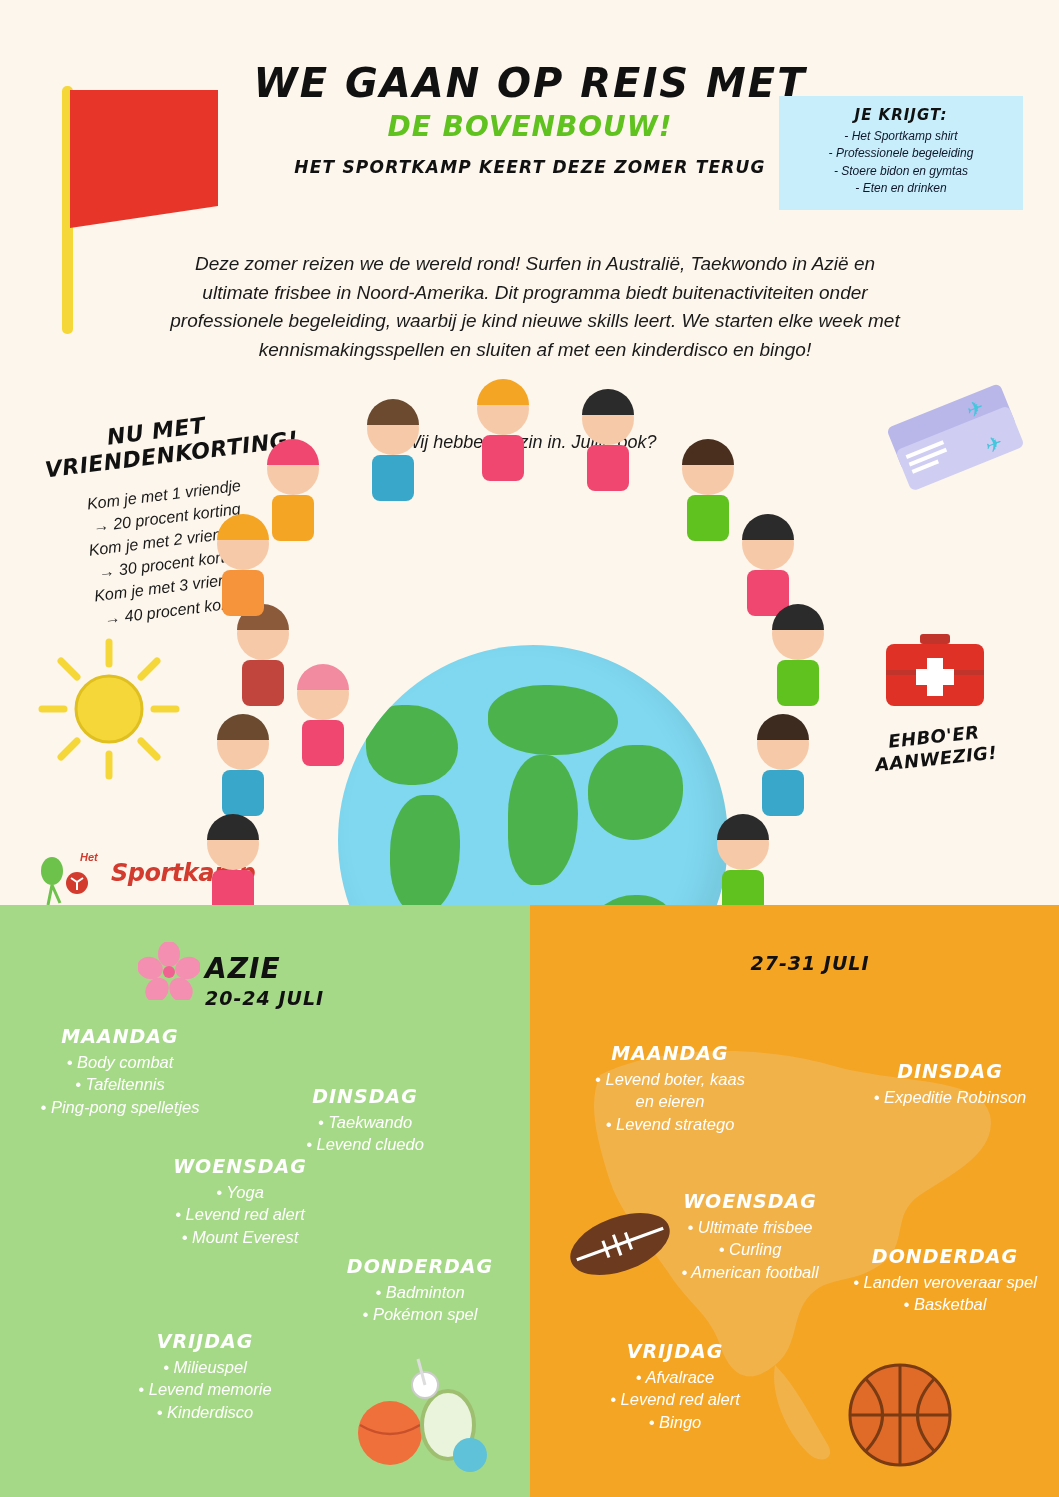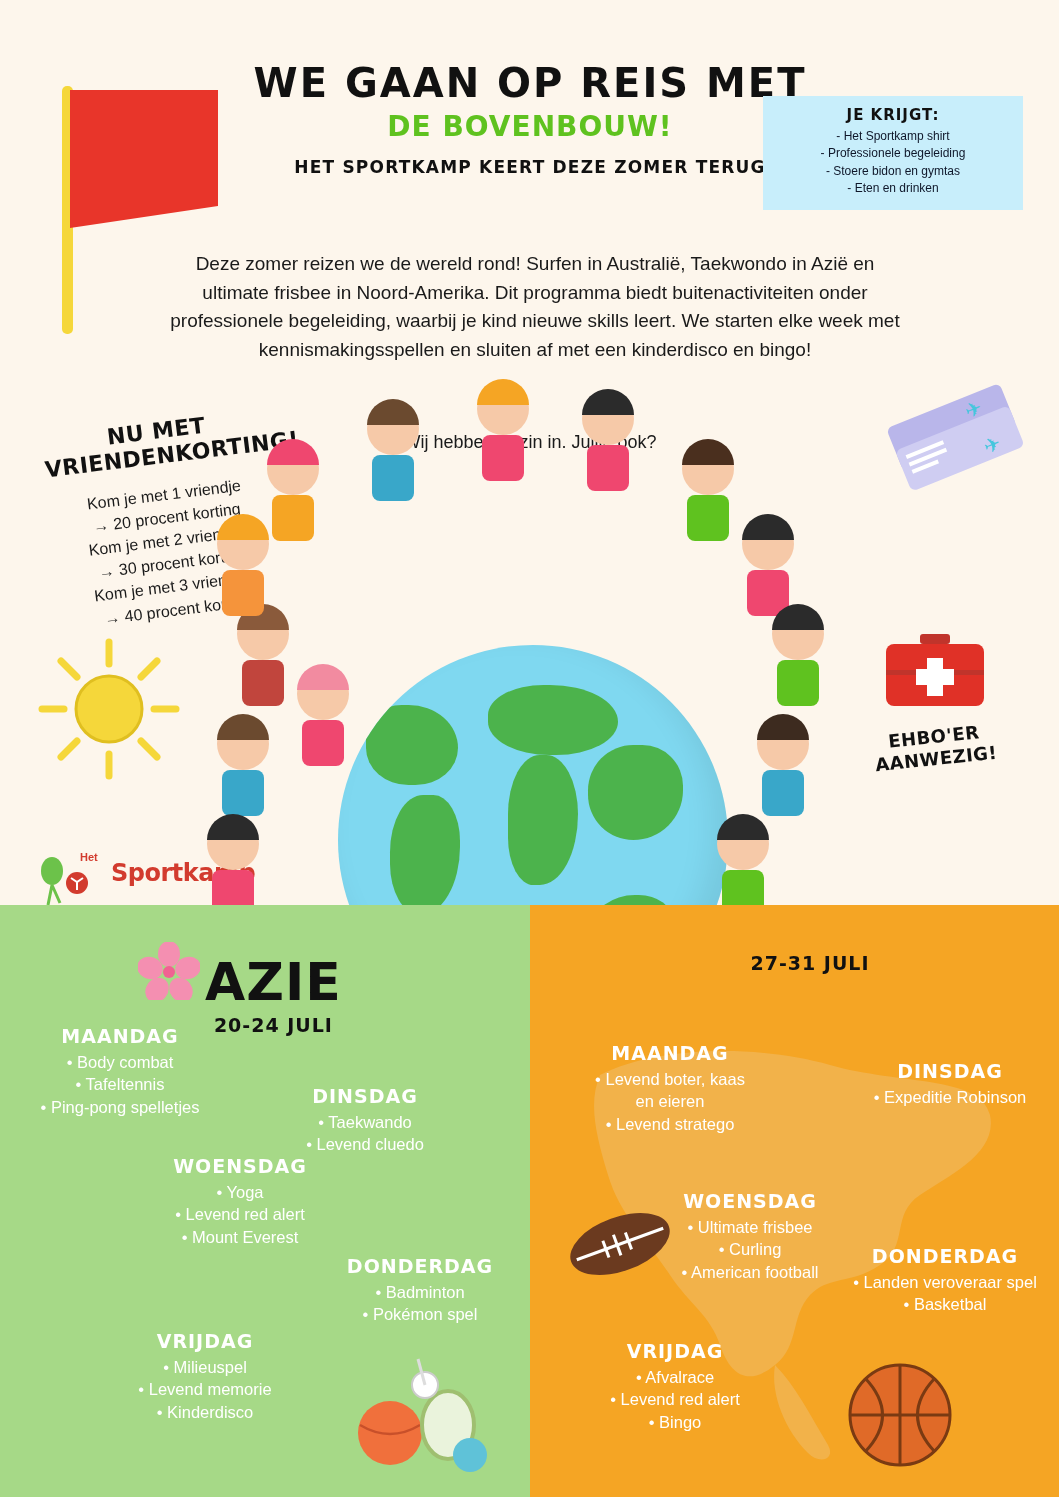--- a/index.html
+++ b/index.html
@@ -2,21 +2,21 @@
 <html><head>
 <meta charset="utf-8">
 <style>
   html,body{margin:0;padding:0;}
   body{
     width:1059px;height:1497px;
     background:#fdf6ec;
     font-family:"Liberation Sans", sans-serif;
     position:relative;overflow:hidden;
   }
-  .page{position:relative;width:1059px;height:1497px;overflow:hidden;background:#fdf6ec;}
+  .page{position:relative;width:1059px;height:1497px;overflow:hidden;background:#fdf6ec;font-style:italic;}
 
   
   .flag{position:absolute;left:40px;top:78px;width:185px;height:260px;}
   .flag svg{display:block;}
 
   .title-wrap{position:absolute;left:250px;top:62px;width:560px;text-align:center;}
   .title1{
     font-family:"DejaVu Sans", sans-serif;
     font-weight:bold;font-size:40px;letter-spacing:2px;color:#111;
     text-transform:uppercase;line-height:1.05;
@@ -27,21 +27,21 @@
     text-transform:uppercase;margin-top:8px;line-height:1.05;
   }
   .subtitle{
     font-family:"DejaVu Sans", sans-serif;
     font-weight:bold;font-size:17px;letter-spacing:1.2px;color:#111;
     text-transform:uppercase;margin-top:16px;
   }
 
   .krijgt-box{
     position:absolute;right:36px;top:96px;width:228px;
-    background:#c8eefb;padding:10px 16px 12px;text-align:center;
+    background:#c8eefb;padding:10px 8px 12px;text-align:center;
   }
   .krijgt-title{
     font-family:"DejaVu Sans", sans-serif;
     font-weight:bold;font-size:15px;letter-spacing:1px;color:#111;text-transform:uppercase;
     margin-bottom:4px;
   }
   .krijgt-item{font-size:12px;color:#0f172a;line-height:1.45;}
 
   .intro{
     position:absolute;left:170px;top:250px;width:730px;text-align:center;
@@ -338,21 +338,21 @@
       <ellipse cx="31" cy="12" rx="11" ry="13"></ellipse>
       <ellipse cx="50" cy="26" rx="11" ry="13" transform="rotate(72 50 26)"></ellipse>
       <ellipse cx="43" cy="48" rx="11" ry="13" transform="rotate(144 43 48)"></ellipse>
       <ellipse cx="19" cy="48" rx="11" ry="13" transform="rotate(216 19 48)"></ellipse>
       <ellipse cx="12" cy="26" rx="11" ry="13" transform="rotate(288 12 26)"></ellipse>
     </g>
     <circle cx="31" cy="30" r="6" fill="#f06292"></circle>
   </svg>
 
   <div style="position:absolute;left:205px;top:952px;">
-    <div class="region-title" style="font-size:52px;">AZIE</div>
+    <div class="region-title" style="font-size:28px;">AZIE</div>
     <div class="region-date" style="font-size:19px;text-align:center;margin-top:2px;">20-24 juli</div>
   </div>
 
   <div class="daygroup" style="left:10px;top:1025px;width:220px;">
     <div class="day-title">Maandag</div>
     <div class="day-items">
       <div>• Body combat</div>
       <div>• Tafeltennis</div>
       <div>• Ping-pong spelletjes</div>
     </div>

